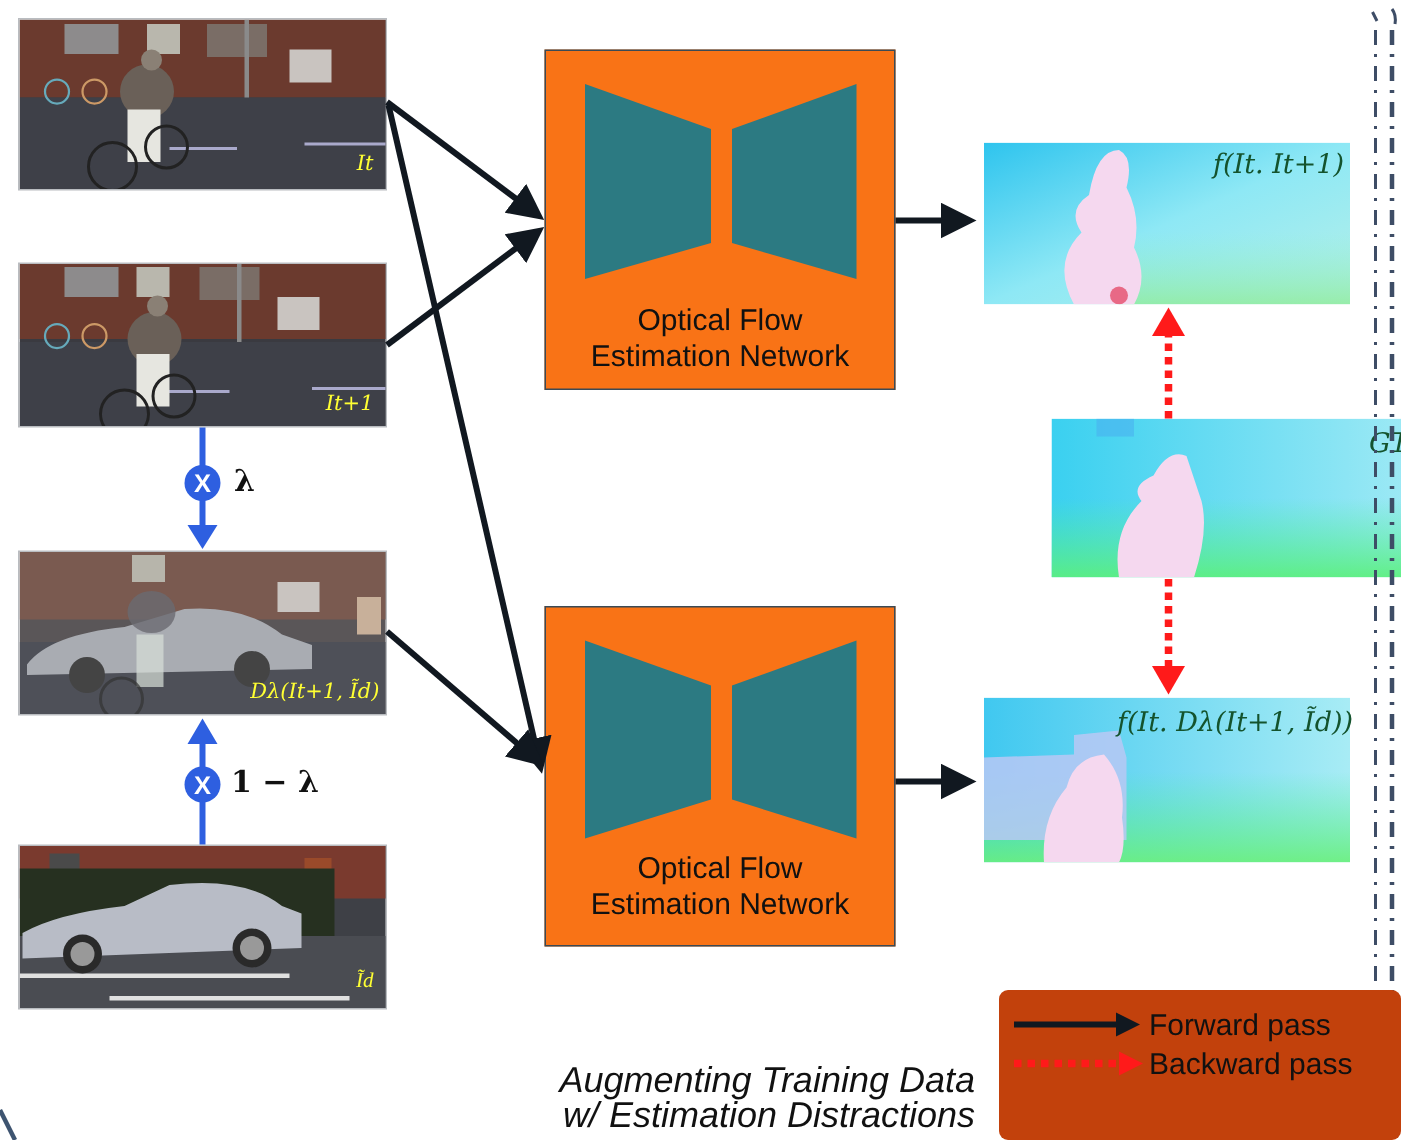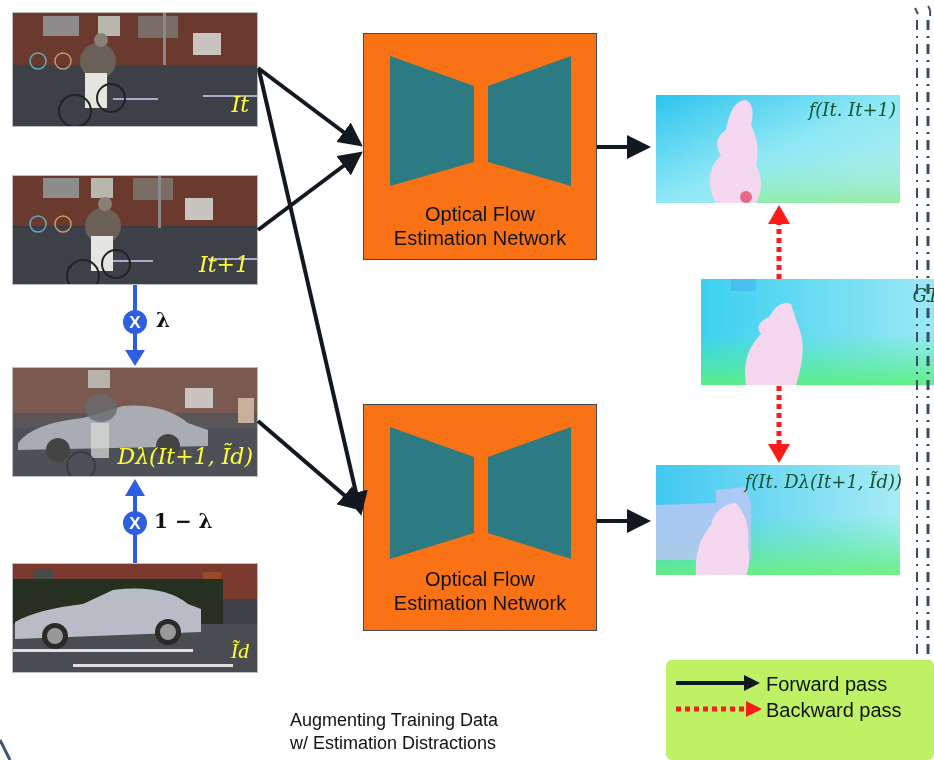--- a/index.html
+++ b/index.html
@@ -2,31 +2,31 @@
 <html><head>
 <meta charset="utf-8">
 <style>
   html, body { margin: 0; padding: 0; background: #ffffff; }
   body { width: 934px; height: 760px; position: relative; overflow: hidden;
          font-family: "Liberation Sans", sans-serif; }
   .abs { position: absolute; }
   .photo { position: absolute; border: 1px solid #b9bcc0; overflow: hidden; box-sizing: border-box; }
   .photo svg { display: block; }
   .label-yellow { position: absolute; color: #ffff33; font-family: "DejaVu Serif", serif;
-                  font-style: italic; font-size: 22px; white-space: nowrap; line-height: 1; }
+                  font-style: italic; font-size: 14px; white-space: nowrap; line-height: 1; }
   .net-box { position: absolute; background: #f97316; border: 1.5px solid #3b4a55; box-sizing: border-box; }
   .net-label { position: absolute; left: 0; right: 0; text-align: center; font-size: 20px; color: #111;
                line-height: 24px; }
   .flow { position: absolute; overflow: hidden; }
   .flow-label { position: absolute; font-family: "DejaVu Serif", serif; font-style: italic;
                 font-size: 18px; color: #14532d; white-space: nowrap; line-height: 1; }
   .math-black { position: absolute; font-family: "DejaVu Serif", serif; font-weight: bold;
                 font-size: 20px; color: #111; white-space: nowrap; line-height: 1; }
-  .caption { position: absolute; text-align: left; font-size: 18px; color: #111; line-height: 23px; }
-  .legend { position: absolute; background: #bef264; border-radius: 6px; }
+  .caption { position: absolute; text-align: right; font-size: 24px; color: #111; line-height: 23px; font-style: italic; }
+  .legend { position: absolute; background: #c2410c; border-radius: 6px; }
   .legend-text { position: absolute; font-size: 20px; color: #111; white-space: nowrap; line-height: 1; }
   svg.overlay { position: absolute; left: 0; top: 0; pointer-events: none; }
 </style>
 </head>
 <body>
 
 <div class="photo" style="left:12px;top:12px;width:246px;height:115px;">
   <svg width="246" height="115" viewBox="0 0 246 115">
     <rect width="246" height="115" fill="#3a3a40"></rect>
     <rect width="246" height="52" fill="#6b3a2e"></rect>

